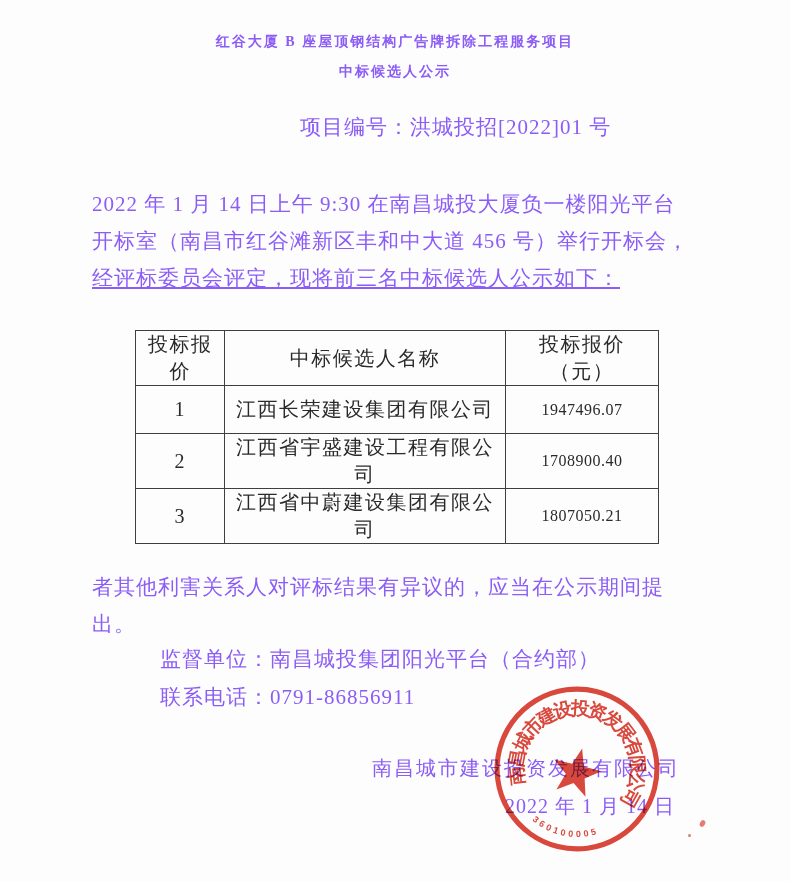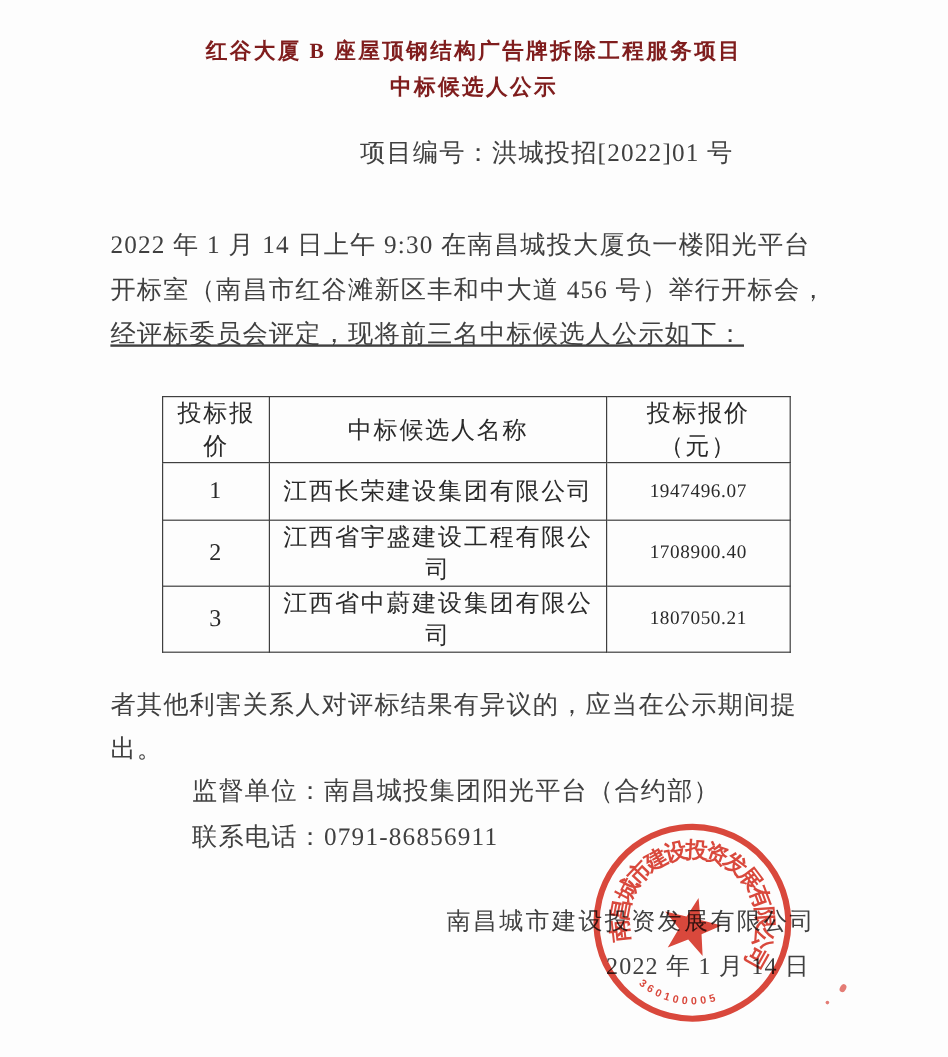--- a/index.html
+++ b/index.html
@@ -11,29 +11,29 @@
     color:#262626;
     overflow:hidden;
   }
   
   .line{
     position:absolute;
     font-size:21px;
     letter-spacing:1px;
     line-height:30px;
     white-space:nowrap;
-    color:#404040;
+    color:#8b5cf6;
   }
   .title{
     left:0;width:790px;
     text-align:center;
     font-weight:bold;
-    font-size:18px;
+    font-size:14px;
     letter-spacing:2px;
-    color:#7f1d1d;
+    color:#8b5cf6;
   }
   
   .bid-table{
     position:absolute;
     left:135px;top:330px;
     width:524px;
     border-collapse:collapse;
     font-size:20px;
     letter-spacing:1.5px;
     color:#2a2a2a;

